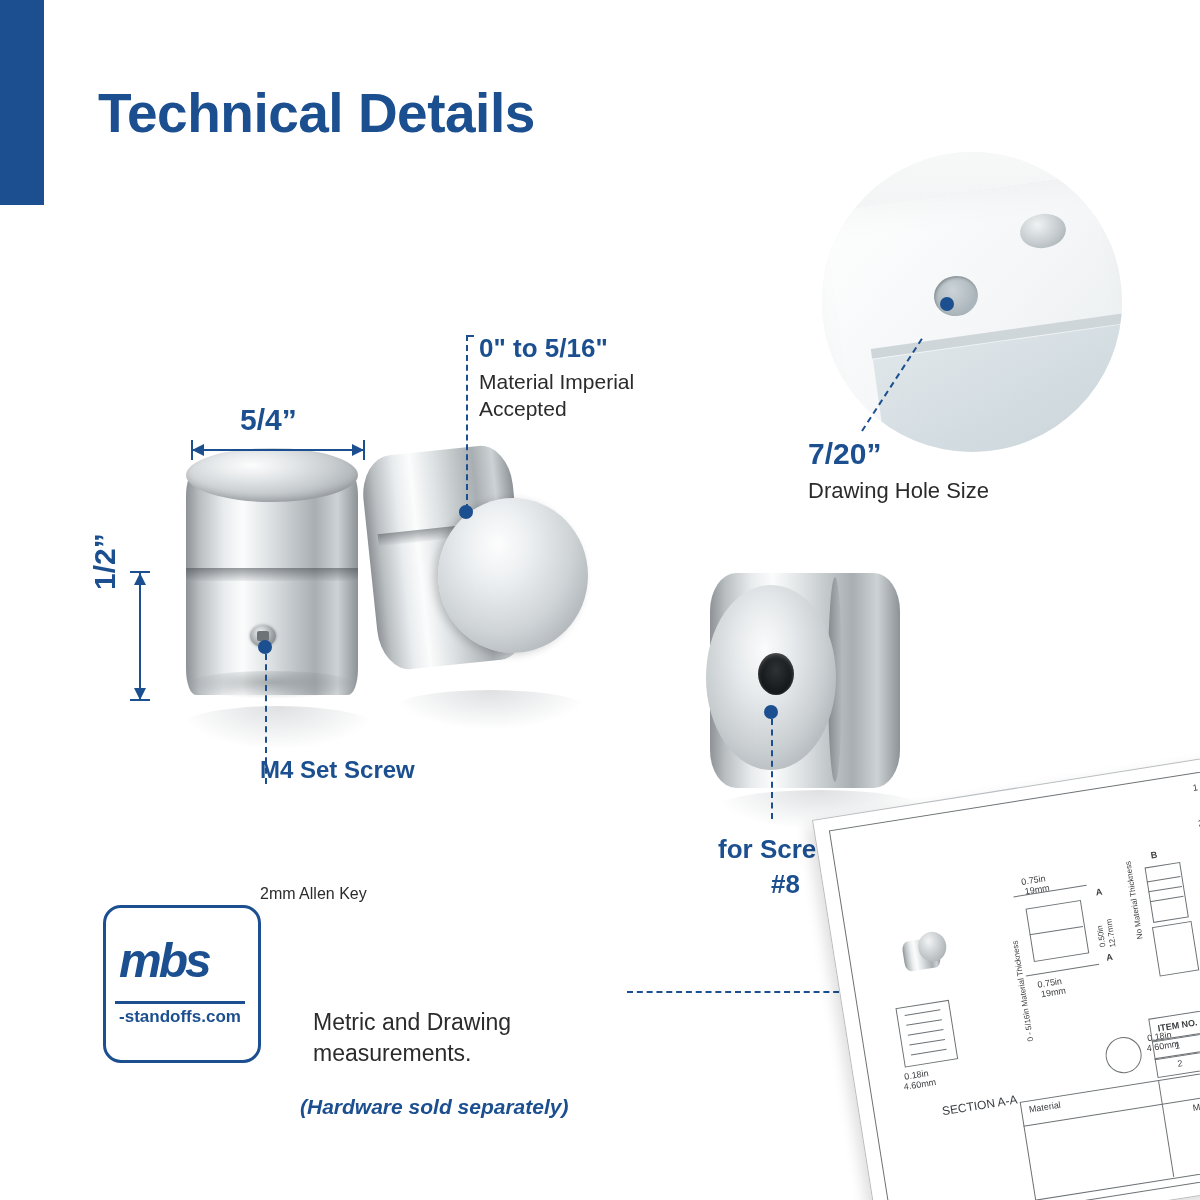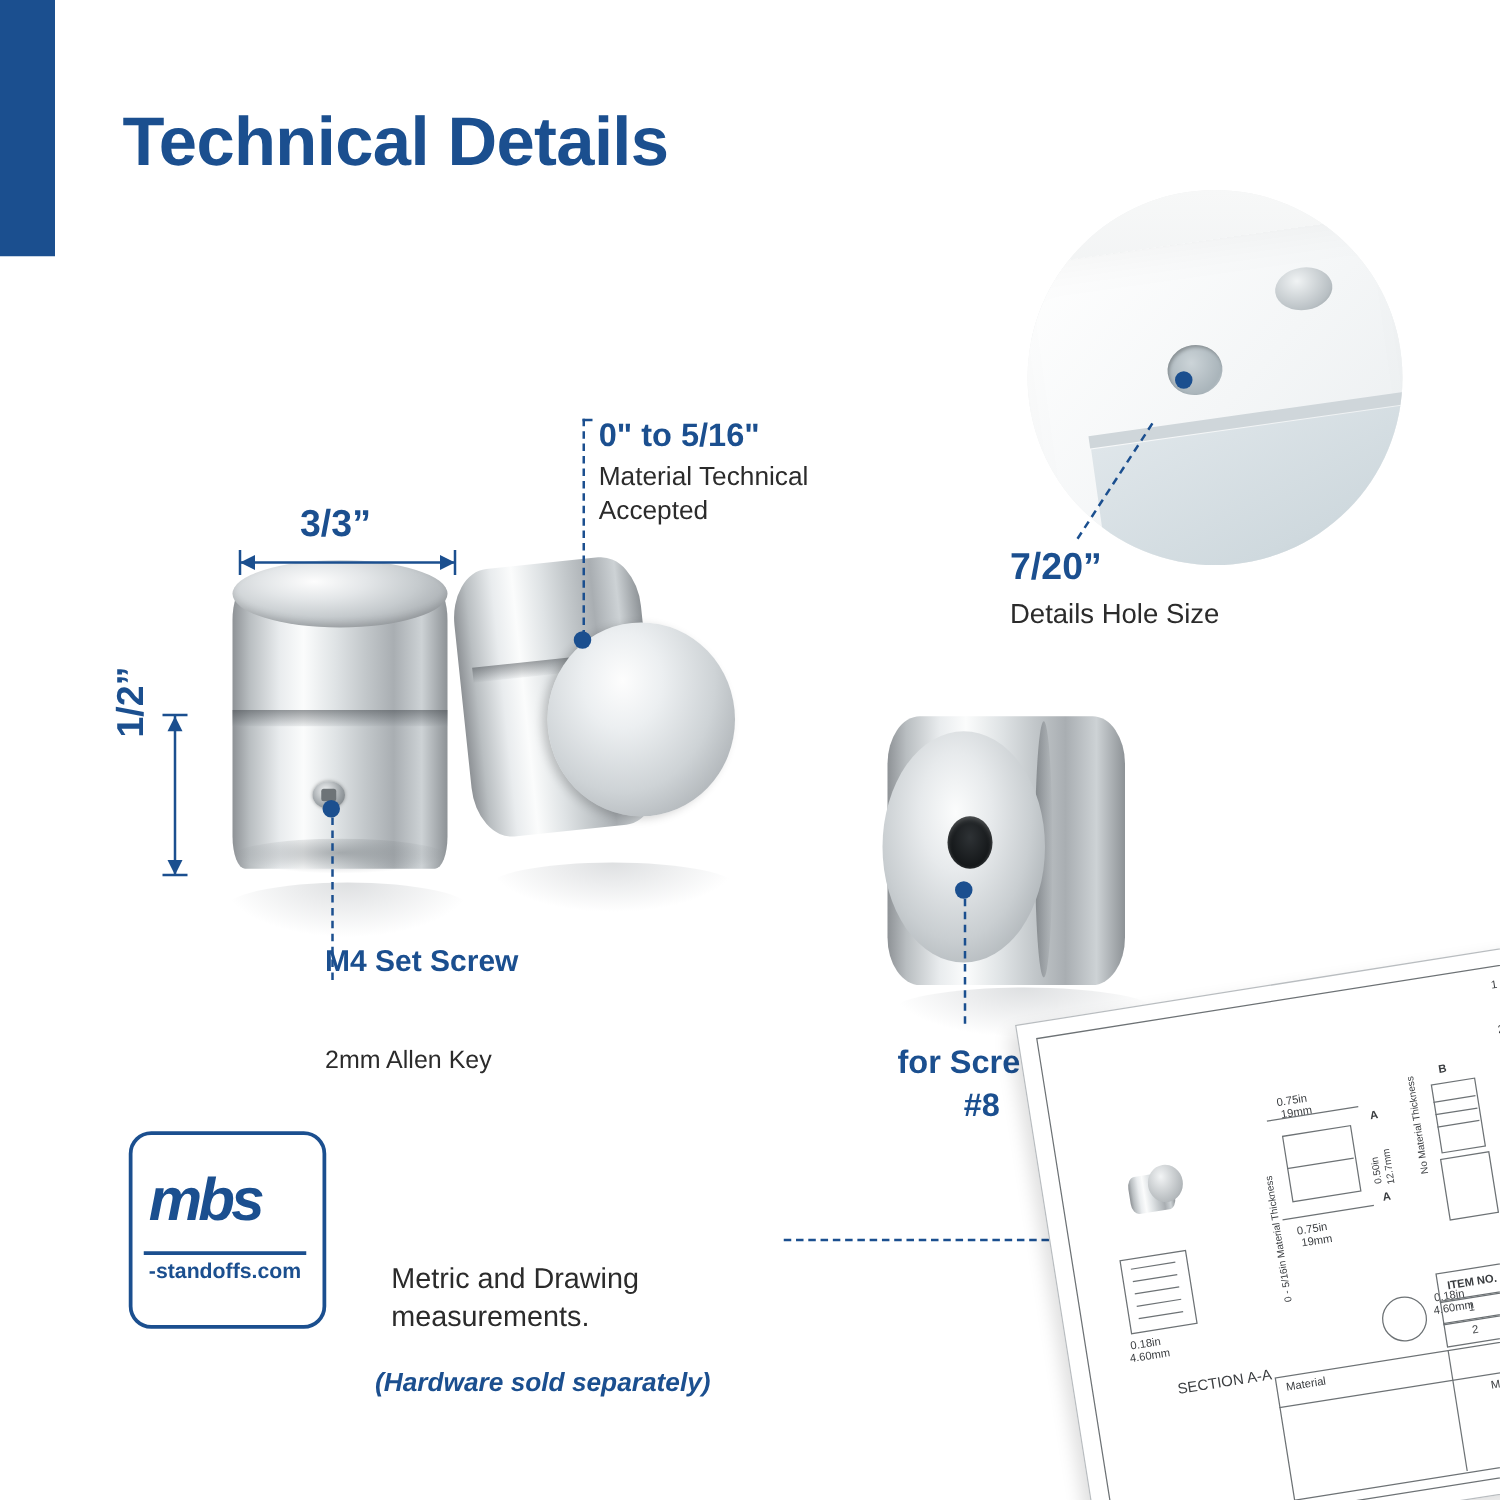--- a/index.html
+++ b/index.html
@@ -431,53 +431,53 @@
     <div class="face"></div>
     <div class="hole"></div>
   </div>
   <div class="reflection" style="left:712px; top:790px; width:215px; height:40px;"></div>
 
   <div class="dim-line dim-h" style="left:192px; top:449px; width:172px;"></div>
   <div class="dim-cap-v" style="left:191px; top:440px;"></div>
   <div class="dim-cap-v" style="left:363px; top:440px;"></div>
   <div class="arrowL" style="left:192px; top:444px;"></div>
   <div class="arrowR" style="left:352px; top:444px;"></div>
-  <div class="dim-label" style="left:240px; top:403px;">3/3”</div>
+  <div class="dim-label" style="left:240px; top:403px;">5/4”</div>
 
   <div class="dim-line dim-v" style="left:139px; top:572px; height:128px;"></div>
   <div class="dim-cap-h" style="left:130px; top:571px;"></div>
   <div class="dim-cap-h" style="left:130px; top:699px;"></div>
   <div class="arrowU" style="left:134px; top:573px;"></div>
   <div class="arrowD" style="left:134px; top:688px;"></div>
   <div class="dim-label" style="left:88px; top:590px; transform: rotate(-90deg); transform-origin: left top; width:110px;">1/2”</div>
 
   <div class="dot" style="left:459px; top:505px;"></div>
   <div class="dash-v" style="left:466px; top:335px; height:175px;"></div>
   <div class="dash-h" style="left:466px; top:335px; width:8px;"></div>
   <div class="ann-title" style="position:absolute; left:479px; top:334px;">0" to 5/16"</div>
-  <div class="ann-sub" style="position:absolute; left:479px; top:369px;">Material Technical</div>
+  <div class="ann-sub" style="position:absolute; left:479px; top:369px;">Material Imperial</div>
   <div class="ann-sub" style="position:absolute; left:479px; top:396px;">Accepted</div>
 
   <div id="photo-inset">
     <div class="whitewall"></div>
     <div class="glass"></div>
     <div class="edge"></div>
     <div class="panel"></div>
     <div class="hole-a"></div>
     <div class="stud"></div>
   </div>
   <div class="dot" style="left:940px; top:297px;"></div>
   <div class="dash-diag" style="left:862px; top:430px; width:110px; transform: rotate(-57deg);"></div>
   <div class="ann-title" style="position:absolute; left:808px; top:437px; font-size:30px;">7/20”</div>
-  <div class="ann-sub" style="position:absolute; left:808px; top:477px; font-size:22px;">Details Hole Size</div>
+  <div class="ann-sub" style="position:absolute; left:808px; top:477px; font-size:22px;">Drawing Hole Size</div>
 
   <div class="dot" style="left:258px; top:640px;"></div>
   <div class="dash-v" style="left:265px; top:654px; height:130px;"></div>
   <div class="ann-title" style="position:absolute; left:260px; top:756px; font-size:24px;">M4 Set Screw</div>
-  <div class="ann-sub" style="position:absolute; left:260px; top:836px; font-size:20px;">2mm Allen Key</div>
+  <div class="ann-sub" style="position:absolute; left:260px; top:884px; font-size:16px;">2mm Allen Key</div>
 
   <div class="dot" style="left:764px; top:705px;"></div>
   <div class="dash-v" style="left:771px; top:719px; height:100px;"></div>
   <div class="ann-title" style="position:absolute; left:718px; top:835px; font-size:26px;">for Screw</div>
   <div class="ann-title" style="position:absolute; left:771px; top:870px; font-size:26px;">#8</div>
 
   <div id="logo">
     <div class="sq"></div>
     <div class="mbs">mbs</div>
     <div class="dom">-standoffs.com</div>

